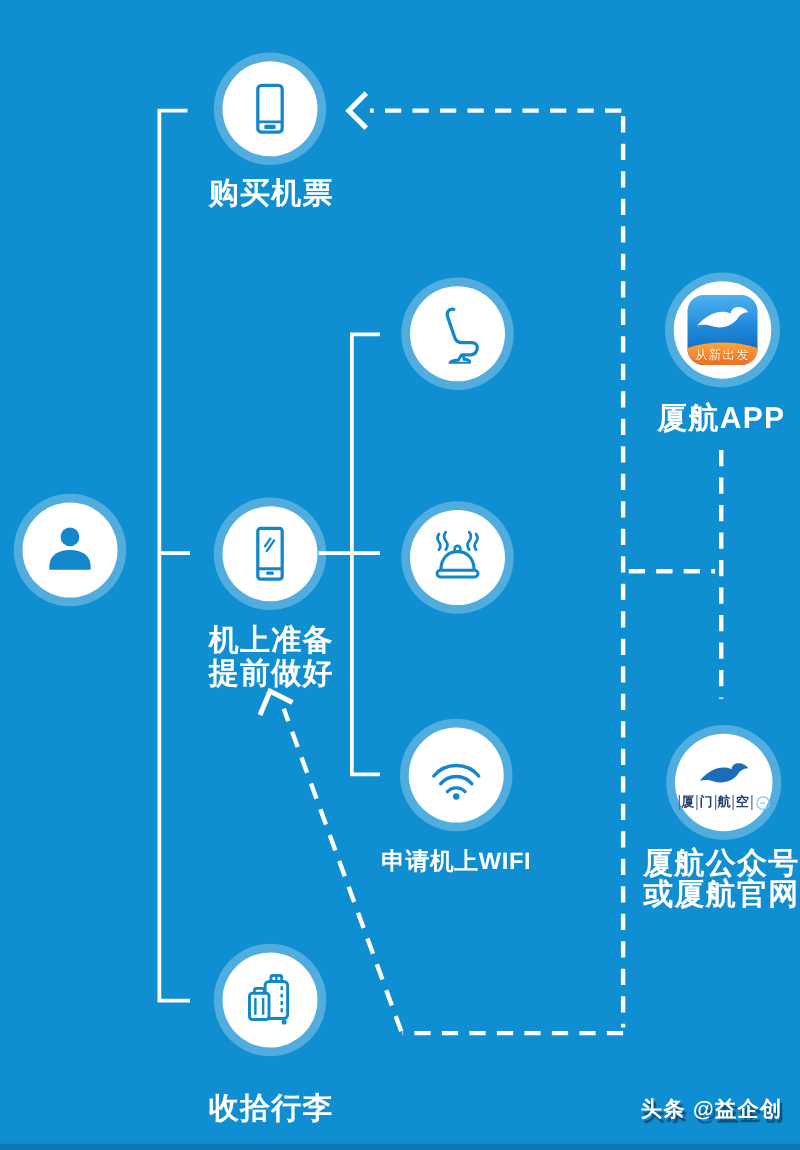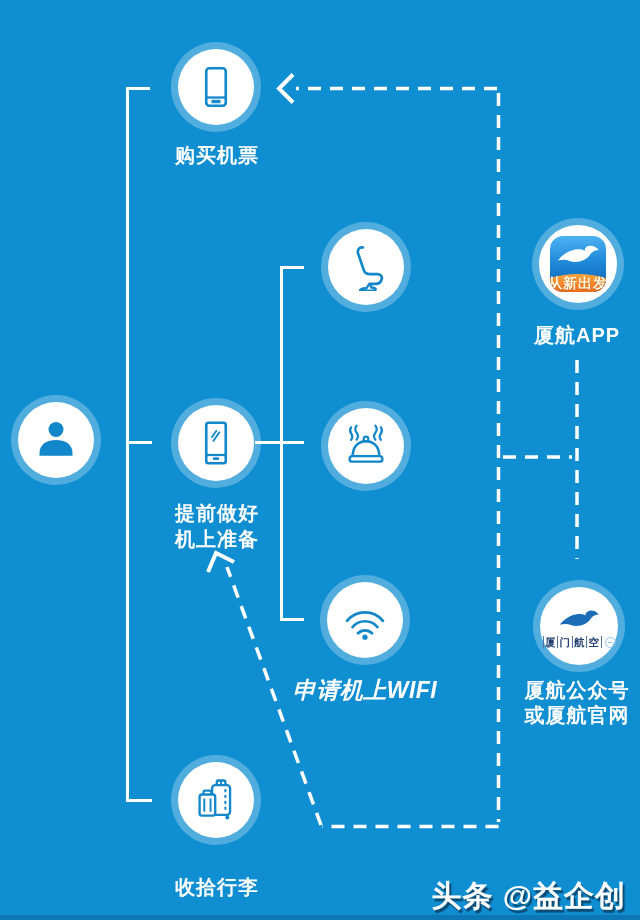--- a/index.html
+++ b/index.html
@@ -6,45 +6,45 @@
   .stage{position:relative;width:640px;height:920px;overflow:hidden;
          background:#0f8ed2;font-family:"Liberation Sans","DejaVu Sans",sans-serif;}
   svg{display:block;}
   .lines{position:absolute;left:0;top:0;pointer-events:none;}
   .node{position:absolute;}
   .circle{background:#fff;border-radius:50%;
           box-shadow:0 0 0 7px rgba(255,255,255,0.28);
           display:flex;align-items:center;justify-content:center;}
   .c76{width:76px;height:76px;}
   .c78{width:78px;height:78px;}
-  .label{position:absolute;color:#fff;font-weight:bold;font-size:20px;
+  .label{position:absolute;color:#fff;font-weight:bold;font-size:24px;
          letter-spacing:1px;text-align:center;line-height:26px;}
-  .label.small{font-size:23px;letter-spacing:0.5px;font-style:italic;}
+  .label.small{font-size:19px;letter-spacing:0.5px;}
   
   .appicon{position:relative;width:56px;height:56px;border-radius:13px;overflow:hidden;
            background:linear-gradient(178deg,#4fb3f2 0%,#1e88d9 48%,#0d5cad 100%);}
   .appicon .bird{position:absolute;left:6px;top:7px;width:44px;}
   .appband{position:absolute;bottom:-4px;left:-8px;width:72px;height:22px;
            background:linear-gradient(180deg,#ffa53c 0%,#ef6a1d 90%);
            border-radius:50% 50% 0 0 / 55% 55% 0 0;
            display:flex;align-items:center;justify-content:center;}
-  .appband span{font-size:14px;font-weight:bold;color:#fff9e0;letter-spacing:1px;
+  .appband span{font-size:10px;font-weight:normal;color:#fff9e0;letter-spacing:1px;
                 margin-bottom:2px;text-shadow:0 1px 1px rgba(150,60,0,.5);}
   
   .logoinner{display:flex;flex-direction:column;align-items:center;justify-content:center;margin-top:4px;}
   .logoinner .bird{width:42px;margin-bottom:2px;}
   .logotext{font-size:10.5px;font-weight:bold;color:#24406f;line-height:12px;
             display:inline-block;}
   .logotext .ch{padding:0 1.5px;border-right:1px solid #51719f;}
   .logotext .ch:first-child{border-left:1px solid #51719f;}
   .logorow{display:flex;align-items:center;}
   .stamp{width:11px;height:11px;border:1.5px solid #8ec6ea;border-radius:50%;
          margin-left:3px;box-sizing:border-box;position:relative;}
   .stamp:after{content:"";position:absolute;left:2px;top:4px;width:4px;height:1.5px;background:#8ec6ea;}
-  .watermark{position:absolute;right:14px;top:876px;color:#fff;font-size:30px;
+  .watermark{position:absolute;right:14px;top:876px;color:#fff;font-size:17px;
              font-weight:bold;letter-spacing:1px;
              text-shadow:2px 3px 1px rgba(10,35,60,0.65);}
   .bottomstrip{position:absolute;left:0;bottom:0;width:100%;height:5px;
                background:rgba(5,50,90,0.25);}
 </style>
 </head>
 <body>
 
 <div class="stage">
 
@@ -85,22 +85,22 @@
 
   <div class="node circle c76" style="left:178px;top:405px;">
     <svg width="48" height="48" viewBox="0 0 64 64">
       <rect x="19" y="5" width="26" height="54" rx="3" fill="none" stroke="#1287ca" stroke-width="3.5"></rect>
       <path d="M26,25 L33,15 M28,30 L37,17" stroke="#1287ca" stroke-width="2.5" fill="none"></path>
       <path d="M19,48 H45" stroke="#1287ca" stroke-width="3"></path>
       <rect x="28" y="51" width="8" height="3.5" rx="1" fill="#1287ca"></rect>
     </svg>
   </div>
   <div class="label" style="left:137px;top:500px;width:160px;">
+    <div>机上准备</div>
     <div>提前做好</div>
-    <div>机上准备</div>
   </div>
 
   <div class="node circle c76" style="left:178px;top:762px;">
     <svg width="50" height="50" viewBox="0 0 64 64">
       <path d="M33,13 v-4 a2,2 0 0 1 2,-2 h7 a2,2 0 0 1 2,2 v4" fill="none" stroke="#1287ca" stroke-width="3"></path>
       <path d="M38.5,7 v5" stroke="#1287ca" stroke-width="2.5"></path>
       <rect x="27" y="13" width="23" height="38" rx="4" fill="none" stroke="#1287ca" stroke-width="3"></rect>
       <path d="M44,18 v28" stroke="#1287ca" stroke-width="2.5" stroke-dasharray="4 3.5"></path>
       <circle cx="46.5" cy="54.5" r="2.6" fill="#1287ca"></circle>
       <rect x="11" y="25" width="20" height="27" rx="3" fill="#ffffff" stroke="#1287ca" stroke-width="3"></rect>

